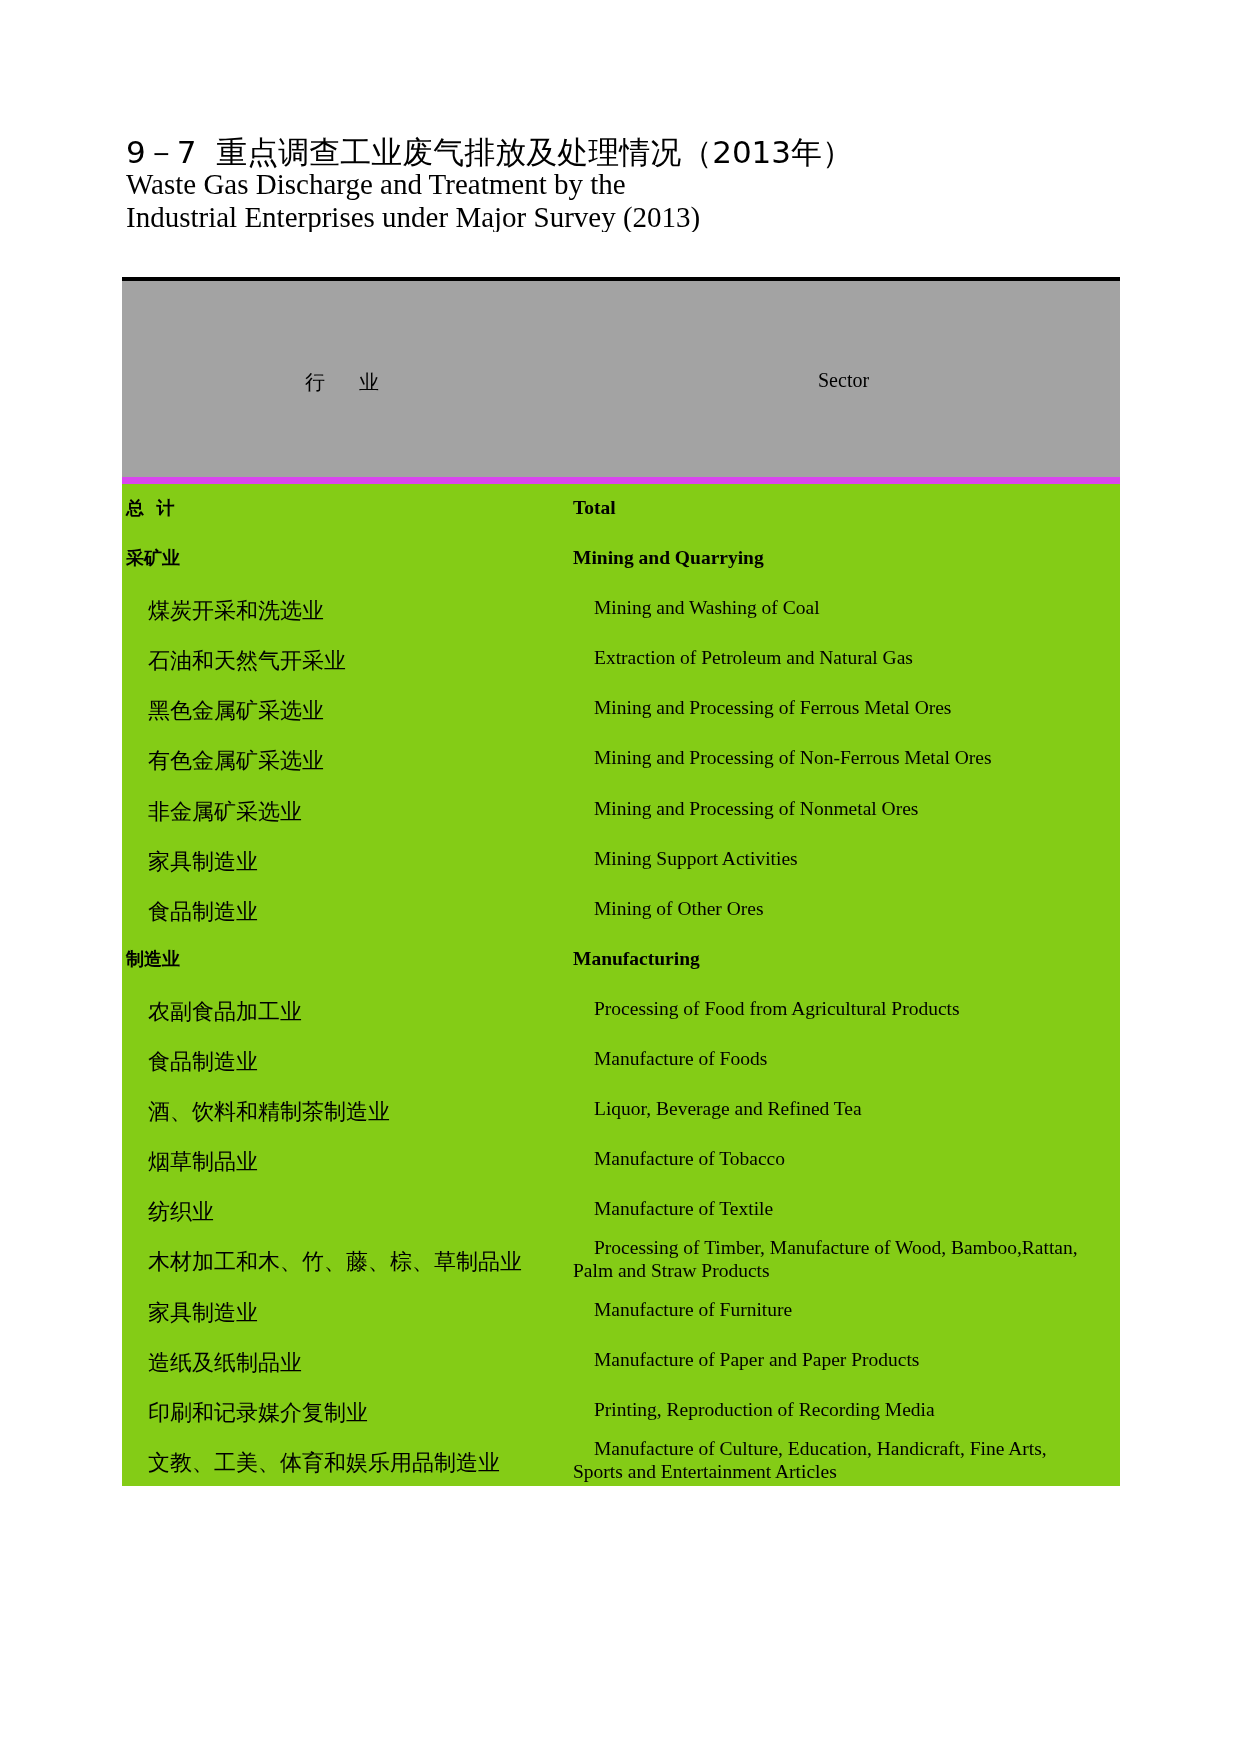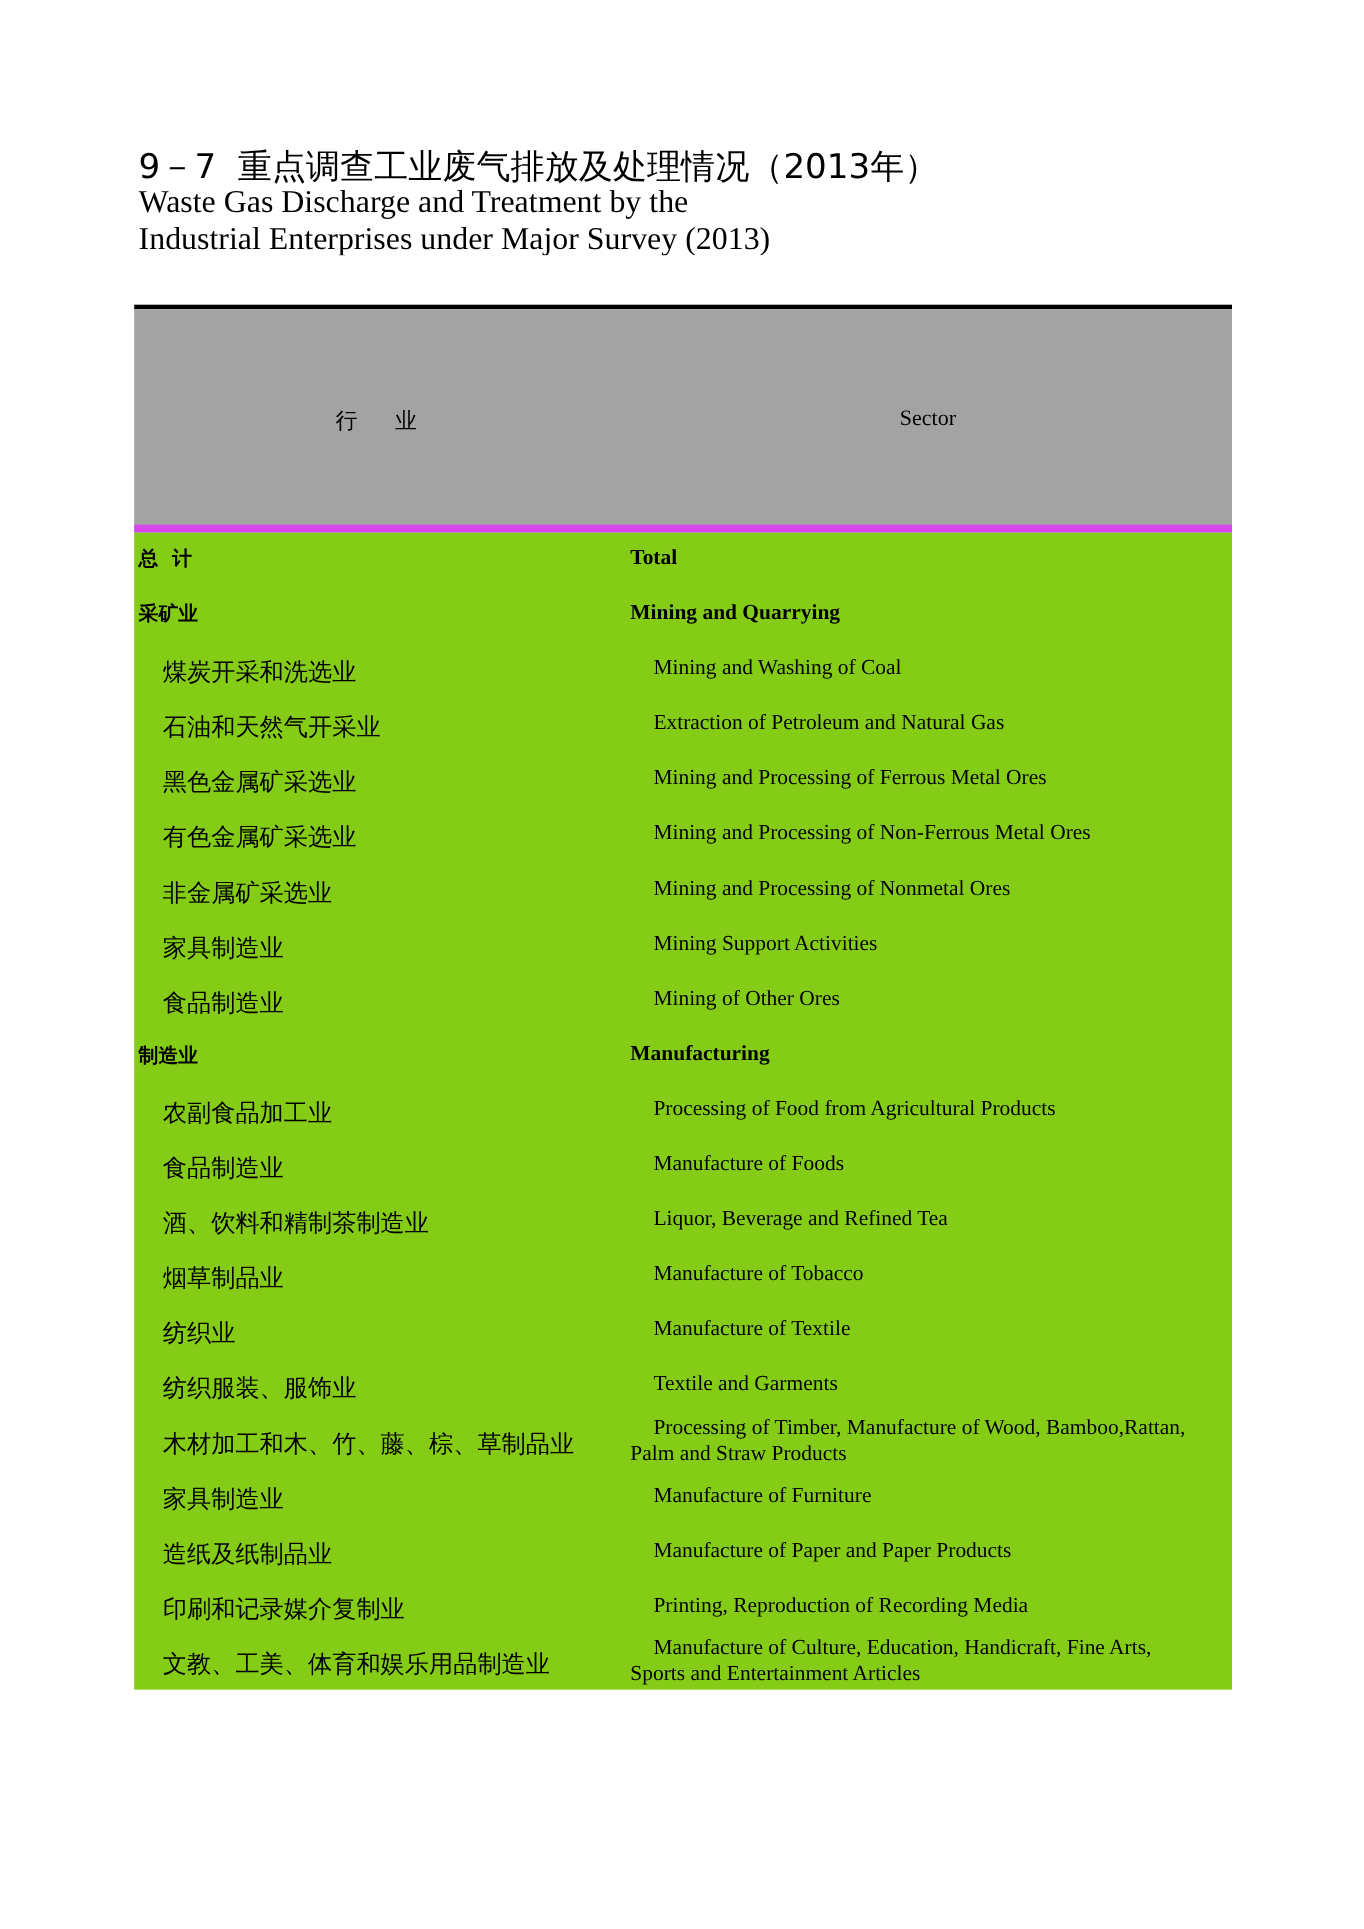--- a/index.html
+++ b/index.html
@@ -103,24 +103,20 @@
         <span class="en">Liquor, Beverage and Refined Tea</span>
       </div>
     <div class="row sub">
         <span class="cn">烟草制品业</span>
         <span class="en">Manufacture of Tobacco</span>
       </div>
     <div class="row sub">
         <span class="cn">纺织业</span>
         <span class="en">Manufacture of Textile</span>
       </div>
-    <div class="row sub">
-        <span class="cn">纺织服装、服饰业</span>
-        <span class="en">Textile and Garments</span>
-      </div>
     <div class="row sub two wrapleft">
         <span class="cn">木材加工和木、竹、藤、棕、草制品业</span>
         <span class="en">
           <span>Processing of Timber, Manufacture of Wood, Bamboo,Rattan,</span>
           <span class="l2">Palm and Straw Products</span>
         </span>
       </div>
     <div class="row sub">
         <span class="cn">家具制造业</span>
         <span class="en">Manufacture of Furniture</span>

